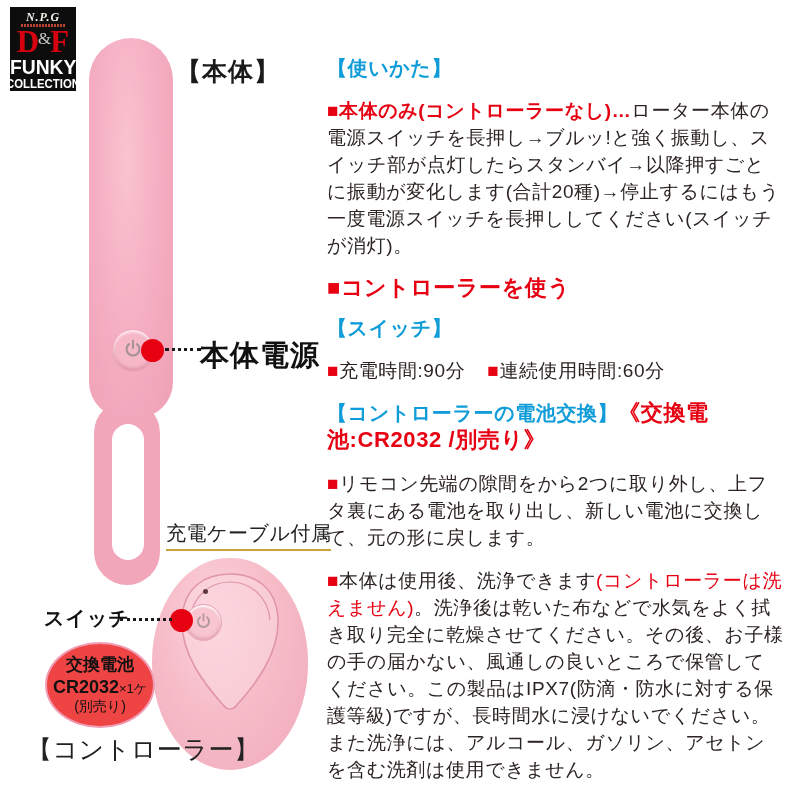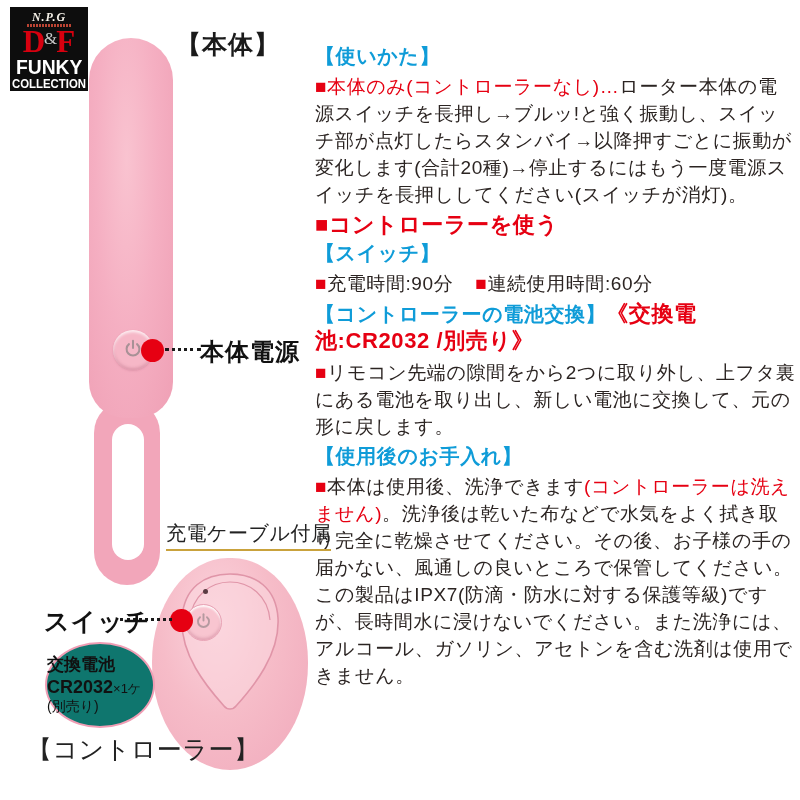--- a/index.html
+++ b/index.html
@@ -3,21 +3,21 @@
 <meta charset="utf-8">
 <style>
   html,body{margin:0;padding:0;}
   body{
     width:800px;height:800px;position:relative;background:#ffffff;overflow:hidden;
     font-family:"Liberation Sans",sans-serif;color:#2b2422;
   }
   .abs{position:absolute;}
 
   
-  .logo{left:10px;top:7px;width:78px;height:84px;background:#0d0d0d;
+  .logo{left:10px;top:7px;width:66px;height:84px;background:#0d0d0d;
     display:flex;flex-direction:column;align-items:center;padding-top:4px;box-sizing:border-box;z-index:5;}
   .logo .npg{font-family:"Liberation Serif",serif;font-style:italic;font-weight:bold;
     color:#f3efe6;font-size:12px;letter-spacing:1px;line-height:12px;}
   .logo .npg-sub{width:44px;height:3px;margin-top:1px;background:repeating-linear-gradient(90deg,#b43,#b43 2px,#0d0d0d 2px,#0d0d0d 3px);}
   .logo .dfrow{display:flex;align-items:center;line-height:30px;margin-top:0px;}
   .logo .dfrow .big{font-family:"Liberation Serif",serif;font-weight:bold;color:#d7000f;font-size:31px;}
   .logo .dfrow .amp{color:#c9c9c9;font-family:"Liberation Serif",serif;font-size:17px;margin:0 -1px;position:relative;top:-3px;}
   .logo .funky{color:#ffffff;font-weight:bold;font-size:21px;line-height:20px;transform:scaleX(0.92);letter-spacing:0px;}
   .logo .collection{color:#ffffff;font-weight:bold;font-size:12px;line-height:14px;transform:scaleX(0.95);letter-spacing:0px;}
 
@@ -25,54 +25,54 @@
   .dev-loop{left:94px;top:400px;width:66px;height:185px;border-radius:33px;background:#f2a6ba;z-index:1;}
   .dev-loop-hole{left:112px;top:424px;width:32px;height:136px;border-radius:16px;background:#ffffff;z-index:2;}
   .dev-body{left:89px;top:38px;width:84px;height:380px;border-radius:42px 42px 36px 36px;z-index:3;
     background:radial-gradient(ellipse at 45% 32%,#f9c3d0 0%,#f5afc2 48%,#efa0b5 100%);}
   .dev-button{left:113px;top:330px;width:40px;height:40px;border-radius:50%;z-index:4;
     background:#f6b7c7;box-shadow:inset 0 2px 3px rgba(255,255,255,.8),inset 0 -2px 3px rgba(190,110,135,.45),0 1px 2px rgba(190,110,135,.35);
     display:flex;align-items:center;justify-content:center;}
   .callout-dot{width:23px;height:23px;border-radius:50%;background:#e60012;z-index:6;}
   .dot-power{left:141px;top:339px;}
   .line-power{left:165px;top:348px;width:36px;border-top:3px dotted #1a1a1a;z-index:6;}
-  .lbl-power{left:200px;top:336px;font-size:24px;font-weight:bold;color:#111;z-index:6;letter-spacing:1px;}
-  .lbl-unit{left:176px;top:28px;font-size:25px;font-weight:600;color:#1a1a1a;letter-spacing:1px;}
+  .lbl-power{left:200px;top:336px;font-size:29px;font-weight:bold;color:#111;z-index:6;letter-spacing:1px;}
+  .lbl-unit{left:176px;top:55px;font-size:25px;font-weight:600;color:#1a1a1a;letter-spacing:1px;}
   .lbl-cable{left:166px;top:520px;font-size:20px;color:#222;border-bottom:2px solid #c9a23c;padding-bottom:2px;z-index:6;letter-spacing:0.5px;}
 
   
   .ctrl-body{left:152px;top:558px;width:156px;height:212px;z-index:3;
     border-radius:76px 76px 78px 78px / 104px 104px 106px 106px;
     background:radial-gradient(ellipse at 42% 30%,#fbd3dc 0%,#f6bcc8 45%,#f0a9bb 100%);}
   .ctrl-seam{left:168px;top:566px;z-index:4;}
   .ctrl-led{left:203px;top:589px;width:5px;height:5px;border-radius:50%;background:#5a3b42;z-index:5;}
   .ctrl-button{left:185px;top:604px;width:35px;height:35px;border-radius:50%;z-index:5;
     background:#f8c5d0;border:1px solid #e8a4b6;
     box-shadow:inset 0 2px 2px rgba(255,255,255,.9),inset 0 -2px 3px rgba(190,110,135,.4);
     display:flex;align-items:center;justify-content:center;}
   .dot-switch{left:170px;top:609px;}
   .line-switch{left:120px;top:618px;width:52px;border-top:3px dotted #1a1a1a;z-index:6;}
-  .lbl-switch{left:44px;top:605px;font-size:25px;font-weight:bold;color:#111;z-index:6;letter-spacing:1px;}
+  .lbl-switch{left:44px;top:605px;font-size:20px;font-weight:bold;color:#111;z-index:6;letter-spacing:1px;}
 
   .badge{left:45px;top:642px;width:106px;height:82px;border:2px solid #f09db4;border-radius:50%;
-    background:#0f766e;z-index:6;display:flex;flex-direction:column;align-items:flex-start;justify-content:center;line-height:1.25;}
+    background:#ef4444;z-index:6;display:flex;flex-direction:column;align-items:center;justify-content:center;line-height:1.25;}
   .badge .b1{font-size:17px;font-weight:bold;color:#111;}
   .badge .b2{font-size:13px;color:#111;}
   .badge .b2 b{font-size:18px;}
   .badge .b3{font-size:14px;color:#111;}
   .lbl-controller{left:27px;top:733px;font-size:25px;color:#222;z-index:6;letter-spacing:0.5px;}
 
   
   .rcol{left:311px;top:40px;width:489px;font-size:19px;line-height:27px;letter-spacing:0.6px;
     word-break:break-word;}
-  .rcol p{margin:4px;}
+  .rcol p{margin:16px;}
   .h-blue{color:#0f9cd8;font-weight:bold;font-size:20px;line-height:25px;}
   .h-red{color:#e60012;font-weight:bold;font-size:22px;line-height:25px;}
   .red{color:#e60012;}
-  .redb{color:#e60012;font-weight:normal;}
+  .redb{color:#e60012;font-weight:bold;}
   .mb-s{margin-bottom:4px;}
   .mb-m{margin-bottom:12px;}
   .mb-p{margin-bottom:13px;}
   .times span.item{margin-right:22px;}
 </style>
 </head>
 <body>
 
 <div class="abs logo">
   <div class="npg">N.P.G</div>
@@ -138,15 +138,14 @@
   <p class="mb-p"><span class="redb">■本体のみ(コントローラーなし)…</span><span>ローター本体の電源スイッチを長押し→ブルッ!と強く振動し、スイッチ部が点灯したらスタンバイ→以降押すごとに振動が変化します(合計20種)→停止するにはもう一度電源スイッチを長押ししてください(スイッチが消灯)。</span></p>
 
   <p class="h-red mb-s">■コントローラーを使う</p>
 
   <p class="h-blue mb-s">【スイッチ】</p>
   <p class="times mb-m"><span class="item"><span class="red">■</span><span>充電時間:90分</span></span><span><span class="red">■</span><span>連続使用時間:60分</span></span></p>
 
   <p class="mb-s"><span class="h-blue">【コントローラーの電池交換】</span><span class="h-red">《交換電池:CR2032 /別売り》</span></p>
   <p class="mb-m"><span class="red">■</span><span>リモコン先端の隙間をから2つに取り外し、上フタ裏にある電池を取り出し、新しい電池に交換して、元の形に戻します。</span></p>
 
-  <p class="h-blue mb-s">【使用後のお手入れ】</p>
   <p><span class="red">■</span><span>本体は使用後、洗浄できます</span><span class="red">(コントローラーは洗えません)</span><span>。洗浄後は乾いた布などで水気をよく拭き取り完全に乾燥させてください。その後、お子様の手の届かない、風通しの良いところで保管してください。この製品はIPX7(防滴・防水に対する保護等級)ですが、長時間水に浸けないでください。また洗浄には、アルコール、ガソリン、アセトンを含む洗剤は使用できません。</span></p>
 </div>
 
 </body></html>

